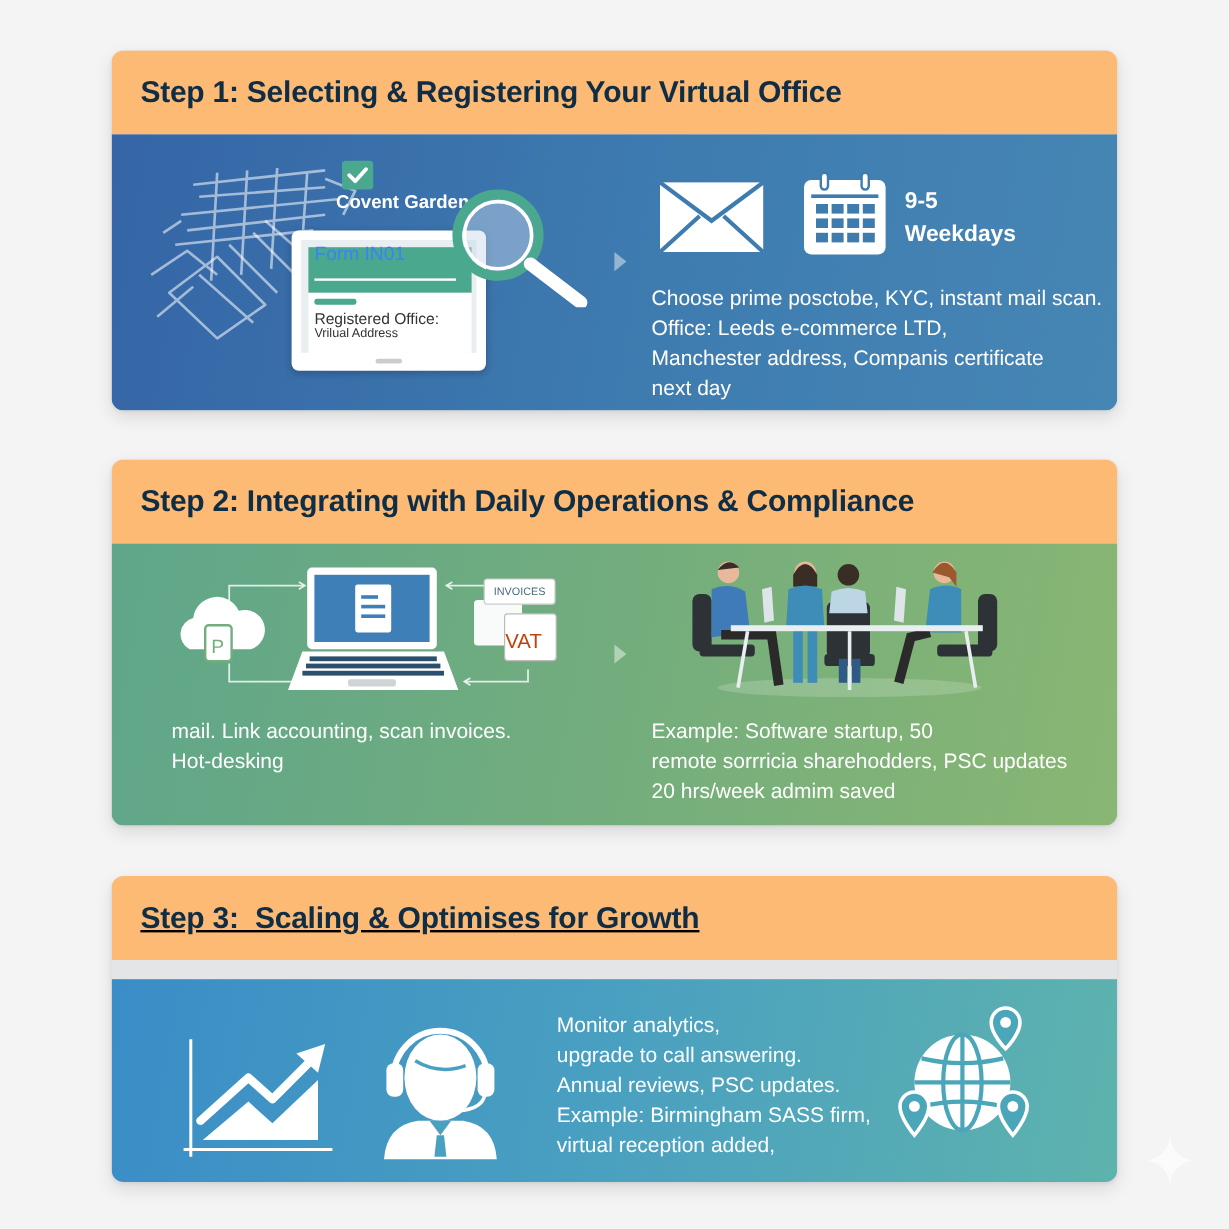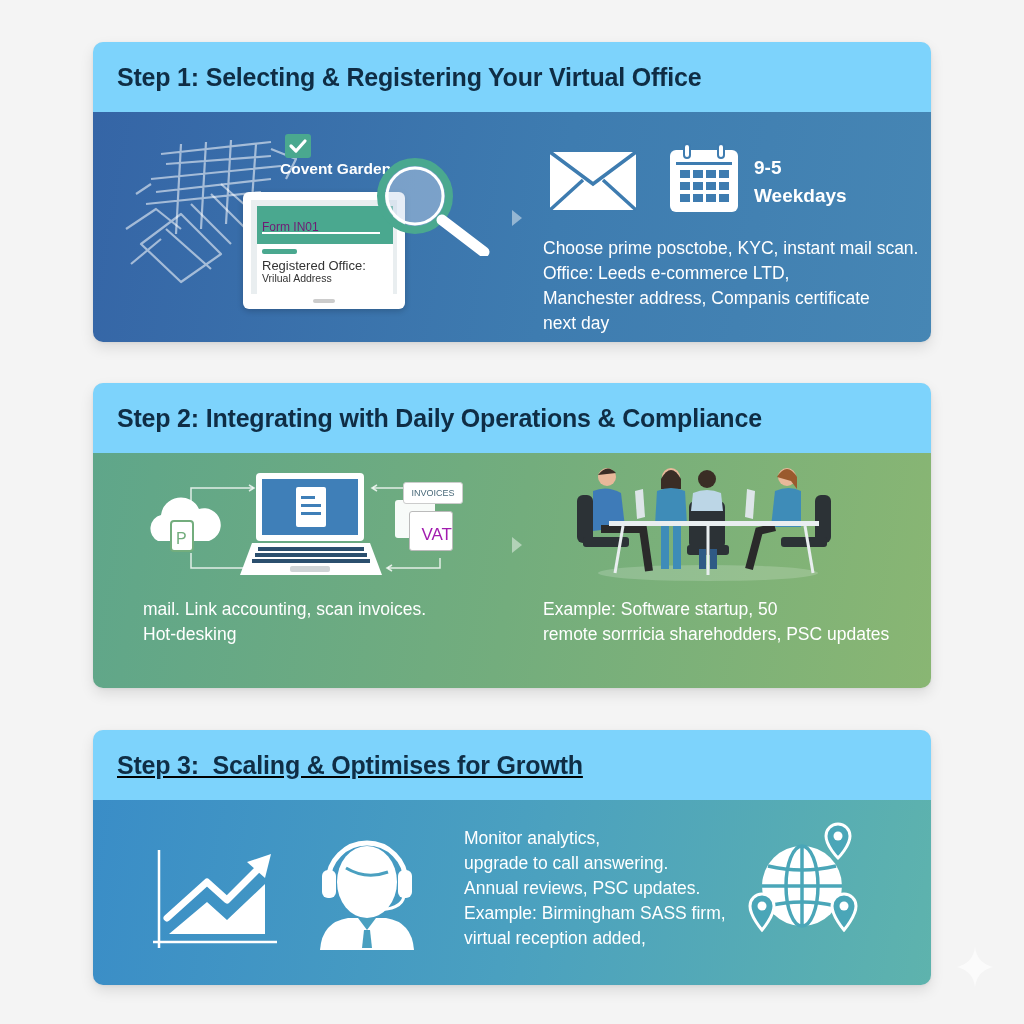--- a/index.html
+++ b/index.html
@@ -13,40 +13,40 @@
     position: absolute;
     left: 93px;
     width: 838px;
     border-radius: 10px;
     overflow: hidden;
     box-shadow: 0 6px 14px rgba(0,0,0,0.10), 0 1px 3px rgba(0,0,0,0.06);
     background: #e3e5e6;
   }
   .card-head {
     height: 70px;
-    background: #7dd3fc;
+    background: #fdba74;
     display: flex;
     align-items: center;
     padding-left: 24px;
   }
   .card-title {
     font-family: "Liberation Sans", sans-serif;
     font-weight: 700;
     font-size: 25px;
     color: #0f2d45;
     letter-spacing: -0.2px;
     white-space: pre;
   }
   .card-body { position: relative; color: #fff; }
   #card1 { top: 42px; height: 300px; }
   #card1 .card-body { height: 230px; background: linear-gradient(100deg, #3565a6 0%, #3e7cb0 55%, #4686b4 100%); }
   #card2 { top: 383px; height: 305px; }
   #card2 .card-body { height: 235px; background: linear-gradient(100deg, #5fa68a 0%, #73ad7d 50%, #89b673 100%); }
   #card3 { top: 730px; height: 255px; text-decoration: underline; }
-  #card3 .card-body { height: 185px; background: linear-gradient(100deg, #3a8dc7 0%, #4aa0c0 50%, #5eb3ad 100%); }
+  #card3 .card-body { height: 185px; background: linear-gradient(100deg, #3a8dc7 0%, #4aa0c0 50%, #5eb3ad 100%); margin-top: 16px; }
 
   .abs { position: absolute; }
   .txt { font-family: "Liberation Sans", sans-serif; color: #fff; font-size: 17.5px; line-height: 25px; }
   .txt div { white-space: nowrap; }
   .arrow-tri {
     width: 0; height: 0;
     border-top: 8px solid transparent;
     border-bottom: 8px solid transparent;
     border-left: 10px solid rgba(255,255,255,0.45);
   }
@@ -73,21 +73,21 @@
     <div class="abs" style="left:192px;top:22px;width:26px;height:24px;background:#4aa88f;border-radius:3px">
       <svg width="26" height="24" viewBox="0 0 26 24">
           <path d="M6 12 L11 17 L20 7" fill="none" stroke="#fff" stroke-width="3.2" stroke-linecap="round" stroke-linejoin="round"></path>
         </svg>
     </div>
     <div class="abs" style="left:187px;top:48px;font-size:15.5px;font-weight:700;color:#fff">Covent Garden</div>
 
     <div class="abs" style="left:150px;top:80px;width:162px;height:117px;background:#fff;border-radius:6px;box-shadow:0 2px 6px rgba(0,0,0,0.2)">
       <div class="abs" style="left:8px;top:8px;width:146px;height:94px;background:#e9eef0;"></div>
       <div class="abs" style="left:14px;top:14px;width:136px;height:38px;background:#4aa88f;"></div>
-      <div class="abs" style="left:19px;top:28px;font-size:12px;color:#701a75">Form IN01</div>
+      <div class="abs" style="left:19px;top:12px;font-size:16px;color:#3b82f6">Form IN01</div>
       <div class="abs" style="left:19px;top:40px;width:118px;height:2px;background:#fff"></div>
       <div class="abs" style="left:14px;top:52px;width:136px;height:50px;background:#fff"></div>
       <div class="abs" style="left:19px;top:57px;width:35px;height:5px;background:#4aa88f;border-radius:2px"></div>
       <div class="abs" style="left:19px;top:68px;font-size:13px;color:#333;line-height:12px">Registered Office:</div>
       <div class="abs" style="left:19px;top:80px;font-size:10.5px;color:#333;line-height:12px">Vrilual Address</div>
       <div class="abs" style="left:70px;top:107px;width:22px;height:4px;background:#ccc;border-radius:2px"></div>
     </div>
 
     <svg class="abs" style="left:277px;top:44px" width="125" height="100" viewBox="0 0 125 100">
       <circle cx="45" cy="40" r="34" fill="rgba(200,215,235,0.45)" stroke="#4aa88f" stroke-width="8"></circle>
@@ -177,21 +177,21 @@
       <g fill="none" stroke="rgba(255,255,255,0.8)" stroke-width="1.5">
         <path d="M55 10 L5 10"></path>
           <path d="M9 7 L4 10 L9 13"></path>
         <path d="M72 80 L72 90 L20 90"></path>
           <path d="M24 87 L19 90 L24 93"></path>
       </g>
     </svg>
 
     <div class="abs" style="left:302px;top:47px;width:40px;height:38px;background:#fff;border-radius:3px;opacity:0.95"></div>
     <div class="abs" style="left:310px;top:29px;width:60px;height:22px;background:#fff;border-radius:3px;border:1px solid #ccc;font-size:9px;color:#4a6a7a;text-align:center;line-height:20px">INVOICES</div>
-    <div class="abs" style="left:316px;top:58px;width:44px;height:40px;background:#fff;border-radius:3px;border:1px solid #bbb;font-size:17px;color:#a21caf;text-align:right;line-height:46px">
+    <div class="abs" style="left:327px;top:58px;width:44px;height:40px;background:#fff;border-radius:3px;border:1px solid #bbb;font-size:17px;color:#c2410c;text-align:left;line-height:46px">
       <span>VAT</span>
     </div>
 
     <div class="abs arrow-tri" style="left:419px;top:84px"></div>
 
     <svg class="abs" style="left:470px;top:8px" width="280" height="120" viewBox="0 0 280 120">
       <ellipse cx="145" cy="112" rx="110" ry="8" fill="rgba(255,255,255,0.18)"></ellipse>
 
       <g fill="#2c3236">
         <rect x="14" y="34" width="16" height="48" rx="6"></rect>
@@ -229,20 +229,21 @@
       <path d="M72 30 L80 28 L82 56 L74 58 Z" fill="#dde5e8"></path>
         <path d="M184 28 L192 30 L190 58 L182 56 Z" fill="#dde5e8"></path>
     </svg>
     <div class="abs txt" style="left:50px;top:144px">
       <div>mail. Link accounting, scan invoices.</div>
       <div>Hot-desking</div>
     </div>
     <div class="abs txt" style="left:450px;top:144px">
       <div>Example: Software startup, 50</div>
       <div>remote sorrricia sharehodders, PSC updates</div>
+      <div>20 hrs/week admim saved</div>
     </div>
   </div>
 </div>
 
 <div class="card" id="card3">
   <div class="card-head">
     <span class="card-title">Step 3:  Scaling &amp; Optimises for Growth</span>
   </div>
   <div class="card-body">
 

